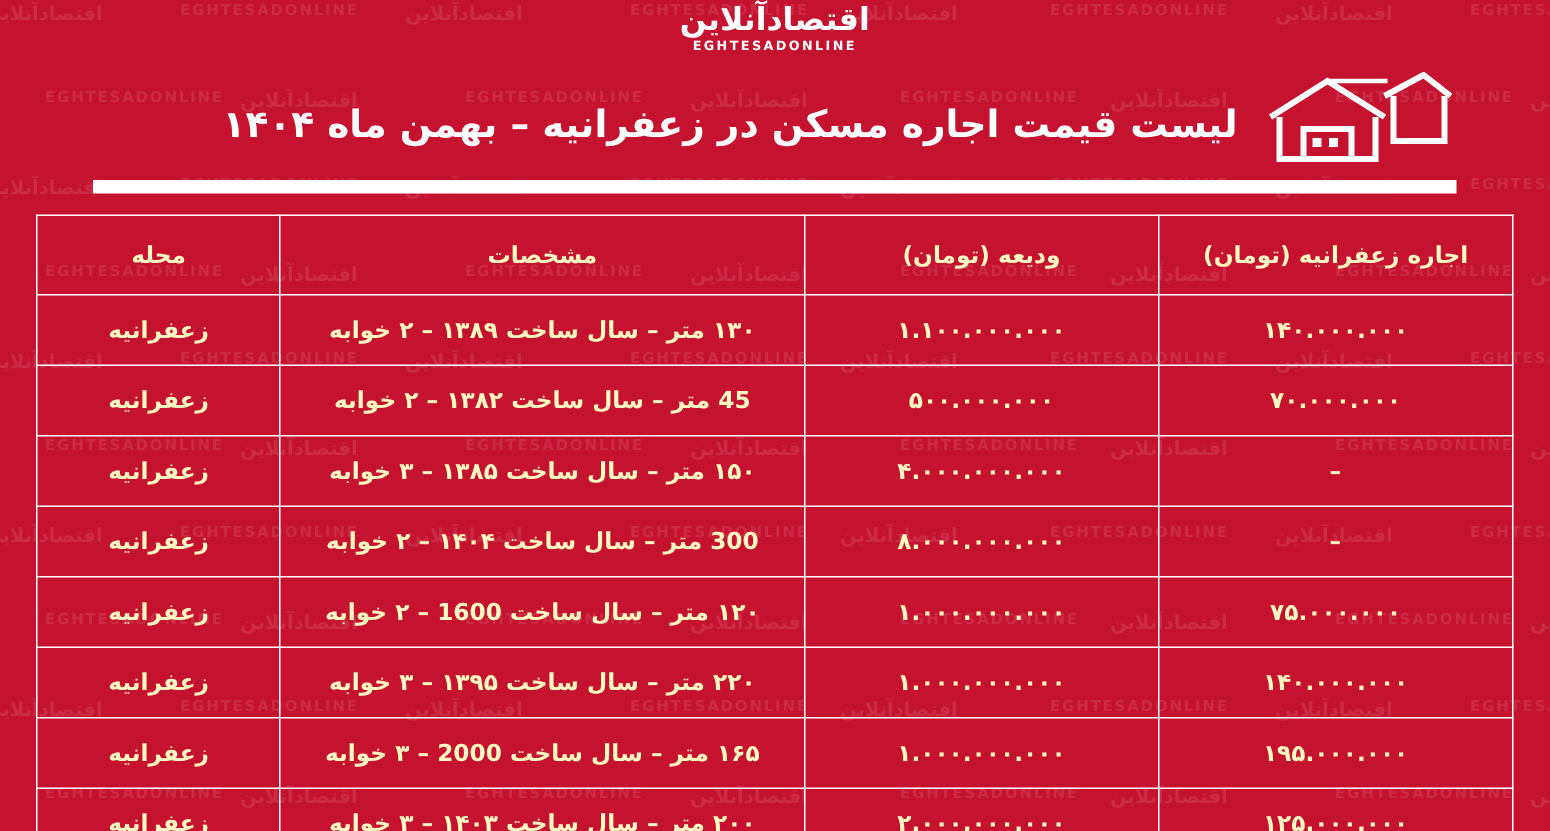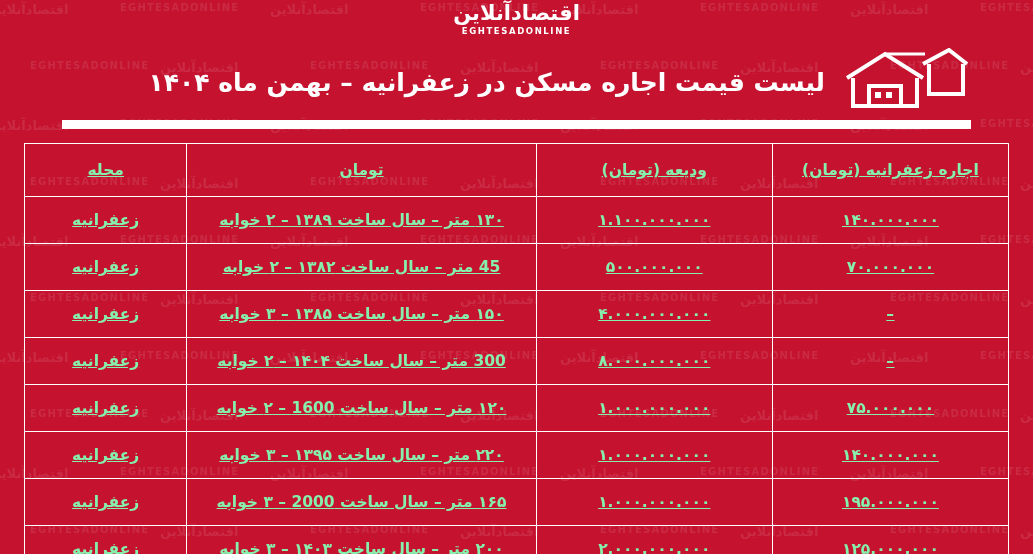--- a/index.html
+++ b/index.html
@@ -103,28 +103,27 @@
   }
   table.price-table {
     width: 100%;
     border-collapse: collapse;
     table-layout: fixed;
   }
   table.price-table th,
   table.price-table td {
     border: 1.5px solid #ffffff;
     text-align: center;
-    color: #86efac;
+    color: #fef9c3;
     font-weight: bold;
     padding: 0;
     height: 46px;
     vertical-align: middle;
     font-size: 15.5px;
     white-space: nowrap;
-    text-decoration: underline;
   }
   table.price-table th {
     font-size: 15.5px;
     height: 52px;
   }
   col.c-rent   { width: 24.0%; }
   col.c-dep    { width: 24.0%; }
   col.c-spec   { width: 35.5%; }
   col.c-area   { width: 16.5%; }
 
@@ -251,21 +250,21 @@
     <colgroup>
       <col class="c-rent">
         <col class="c-dep">
         <col class="c-spec">
         <col class="c-area">
     </colgroup>
     <thead>
       <tr>
         <th>اجاره زعفرانیه (تومان)</th>
         <th>ودیعه (تومان)</th>
-        <th>تومان</th>
+        <th>مشخصات</th>
         <th>محله</th>
       </tr>
     </thead>
     <tbody id="table-body">
         <tr>
           <td class="cell-rent">۱۴۰.۰۰۰.۰۰۰</td>
           <td class="cell-dep">۱.۱۰۰.۰۰۰.۰۰۰</td>
           <td class="cell-spec">۱۳۰ متر – سال ساخت ۱۳۸۹ – ۲ خوابه</td>
           <td class="cell-area">زعفرانیه</td>
         </tr>

